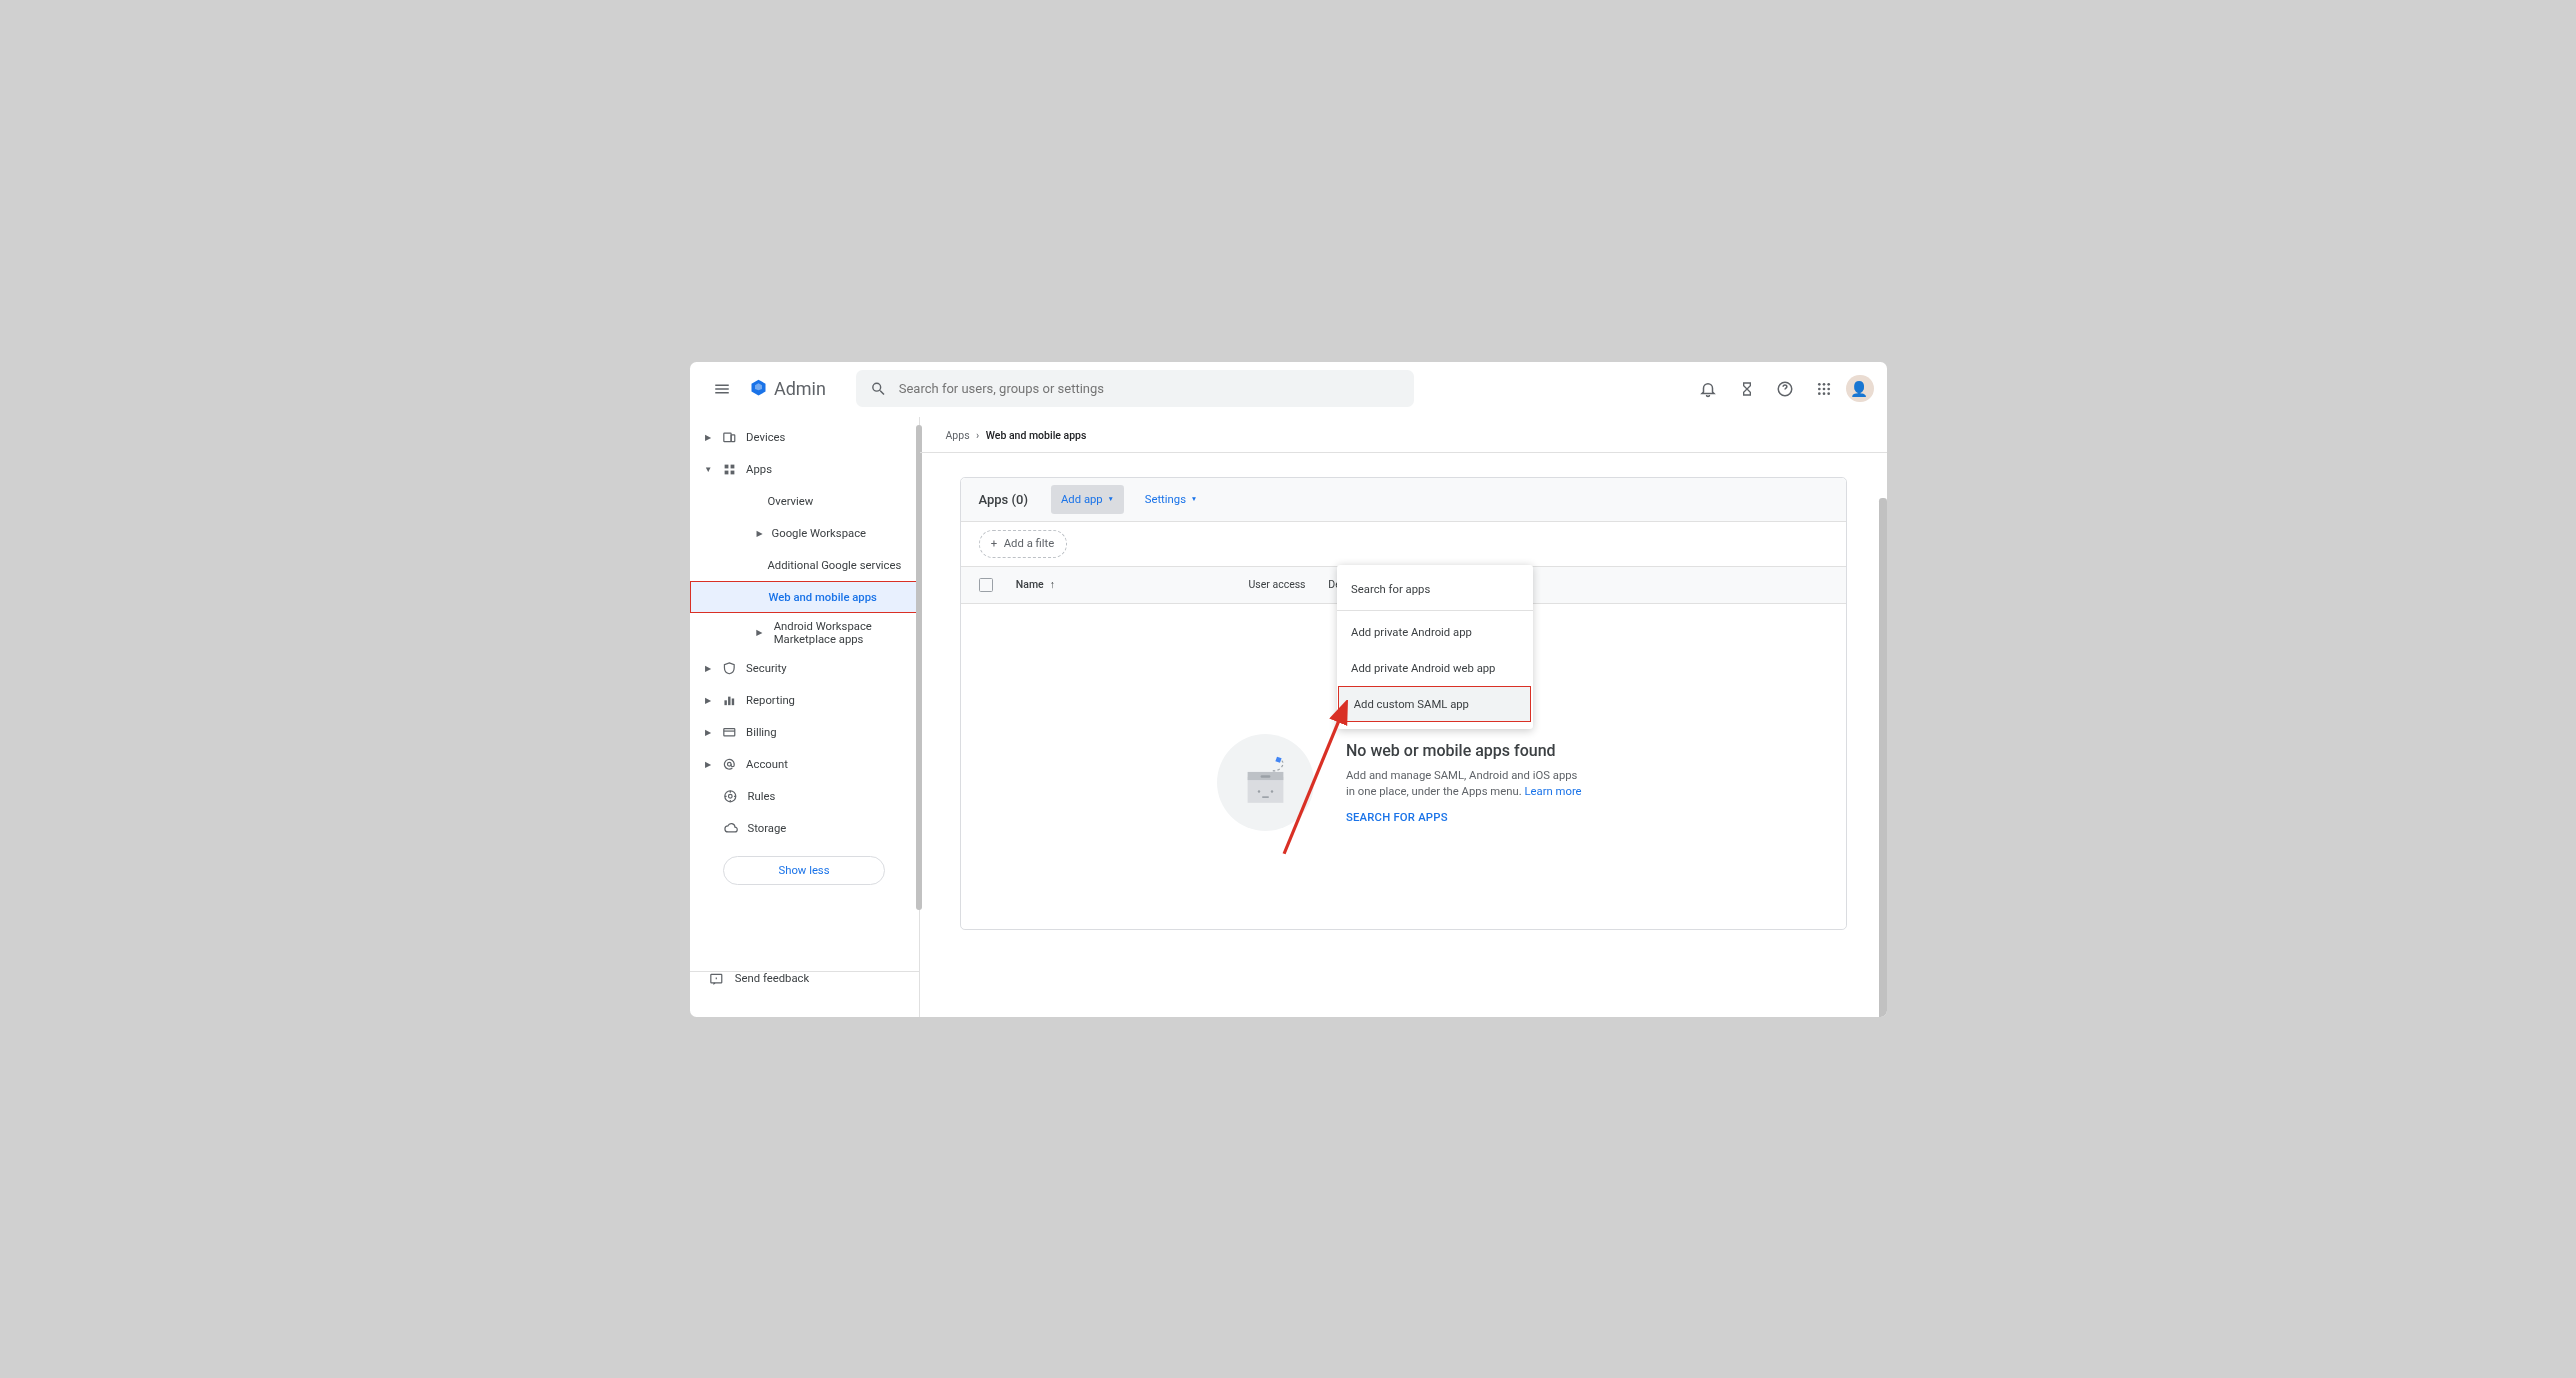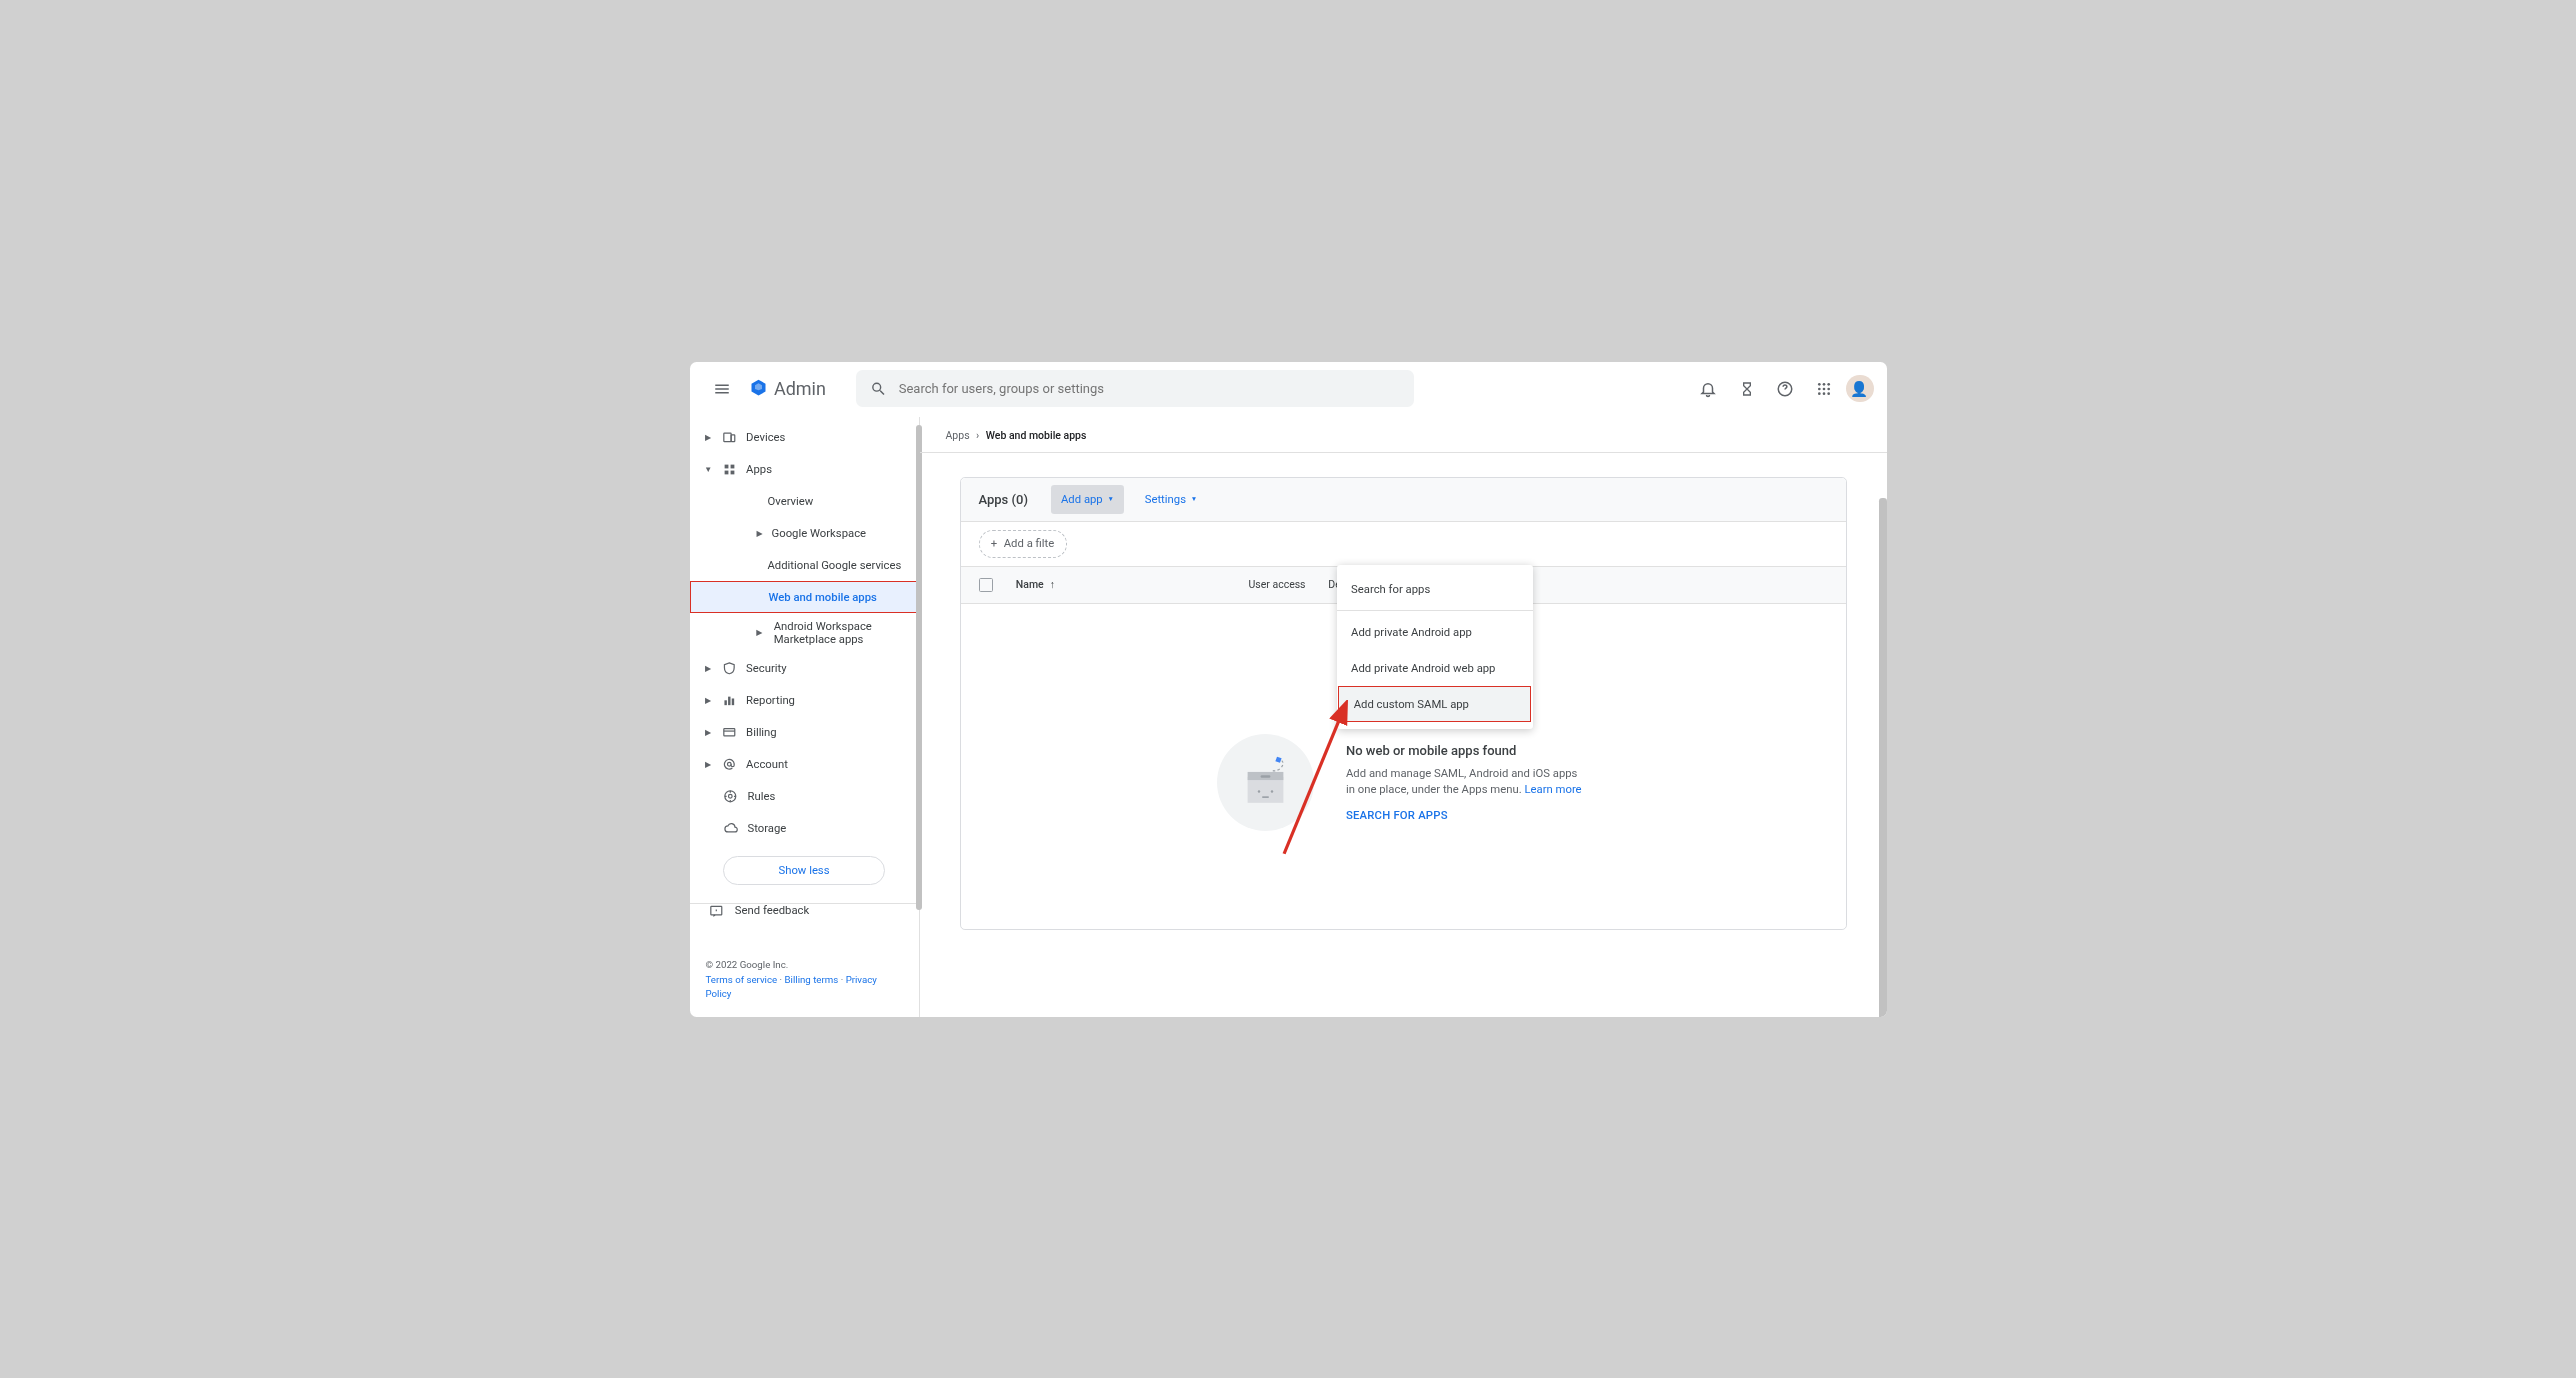--- a/index.html
+++ b/index.html
@@ -49,21 +49,21 @@
   .pill-btn.active { background:#dadce0; }
   .tri { font-size:6.5px; }
   .filter-row { height:45px; display:flex; align-items:center; padding:0 18px; border-bottom:0.8px solid #e0e0e0; }
   .filter-chip { height:27.5px; border:0.8px dashed #bdc1c6; border-radius:13.8px; display:flex; align-items:center; padding:0 11.3px; gap:6.5px; color:#5f6368; font-size:11.3px; cursor:pointer; }
   .thead-row { height:37px; background:#f8f9fa; border-bottom:0.8px solid #e0e0e0; display:flex; align-items:center; padding:0 18px; gap:22.7px; font-size:10.5px; color:#3c4043; }
   .thead-row .cb { width:14.6px; height:14.6px; border:1.6px solid #9aa0a6; border-radius:1.6px; }
   .thead-name { display:flex; align-items:center; gap:6px; font-weight:500; min-width:210px; }
   .empty { flex:1; display:flex; align-items:center; justify-content:center; gap:32px; padding-top:32px; }
   .empty-illus { width:97px; height:97px; border-radius:50%; background:#f1f3f4; display:flex; align-items:center; justify-content:center; }
   .empty-text { max-width:243px; }
-  .empty-text h4 { font-size:13px; font-weight:500; color:#3c4043; margin-bottom:8px; }
+  .empty-text h4 { font-size:16px; font-weight:500; color:#3c4043; margin-bottom:8px; }
   .empty-text p { font-size:11.3px; color:#5f6368; line-height:1.4; margin-bottom:11.3px; }
   .empty-text a { color:#1a73e8; text-decoration:none; }
   .empty-cta { color:#1a73e8; font-size:11.3px; font-weight:500; letter-spacing:0.2px; cursor:pointer; }
 
   
   .dropdown { position:absolute; top:148px; left:417px; width:196px; background:#fff; border-radius:3.2px; box-shadow:0 1.6px 8px rgba(0,0,0,.2); padding:6.5px 0; z-index:50; }
   .dd-item { height:36px; display:flex; align-items:center; padding:0 14.6px; font-size:11.3px; color:#3c4043; cursor:pointer; }
   .dd-sep { height:0.8px; background:#e0e0e0; margin:3.2px 0; }
   .dd-item.hl { background:#f1f3f4; border:1.2px solid #d93025; margin:0 1.6px; }
 
@@ -254,28 +254,20 @@
       </div>
 
       <div class="side-footer">
         <div class="feedback">
           <svg width="14.6" height="14.6" viewBox="0 0 24 24" fill="none" stroke="#5f6368" stroke-width="2">
               <rect x="3" y="4" width="18" height="14" rx="1"></rect>
               <path d="M7 20l3-2M12 9v3M12 15h.01"></path>
             </svg>
           <span>Send feedback</span>
         </div>
-        <div class="legal">
-          <div>© 2022 Google Inc.</div>
-          <div>
-            <a href="#">Terms of service</a> · 
-            <a href="#">Billing terms</a> · 
-            <a href="#">Privacy Policy</a>
-          </div>
-        </div>
       </div>
 
       <div class="sidebar-scrollbar"></div>
     </div>
 
     <div class="main">
       <div class="breadcrumb">
         <span>Apps</span>
         <span>›</span>
         <span class="current">Web and mobile apps</span>

